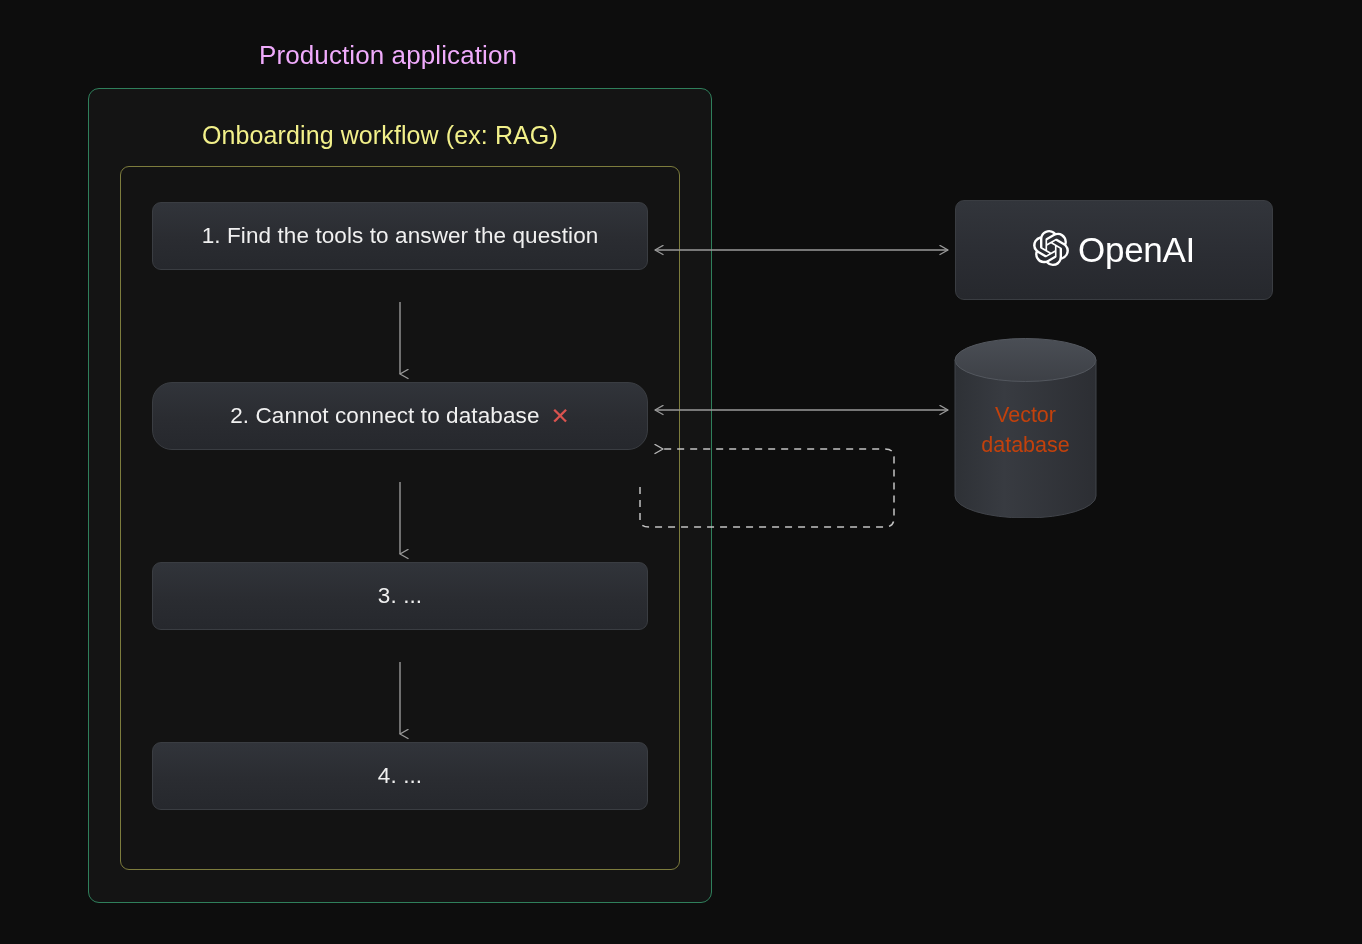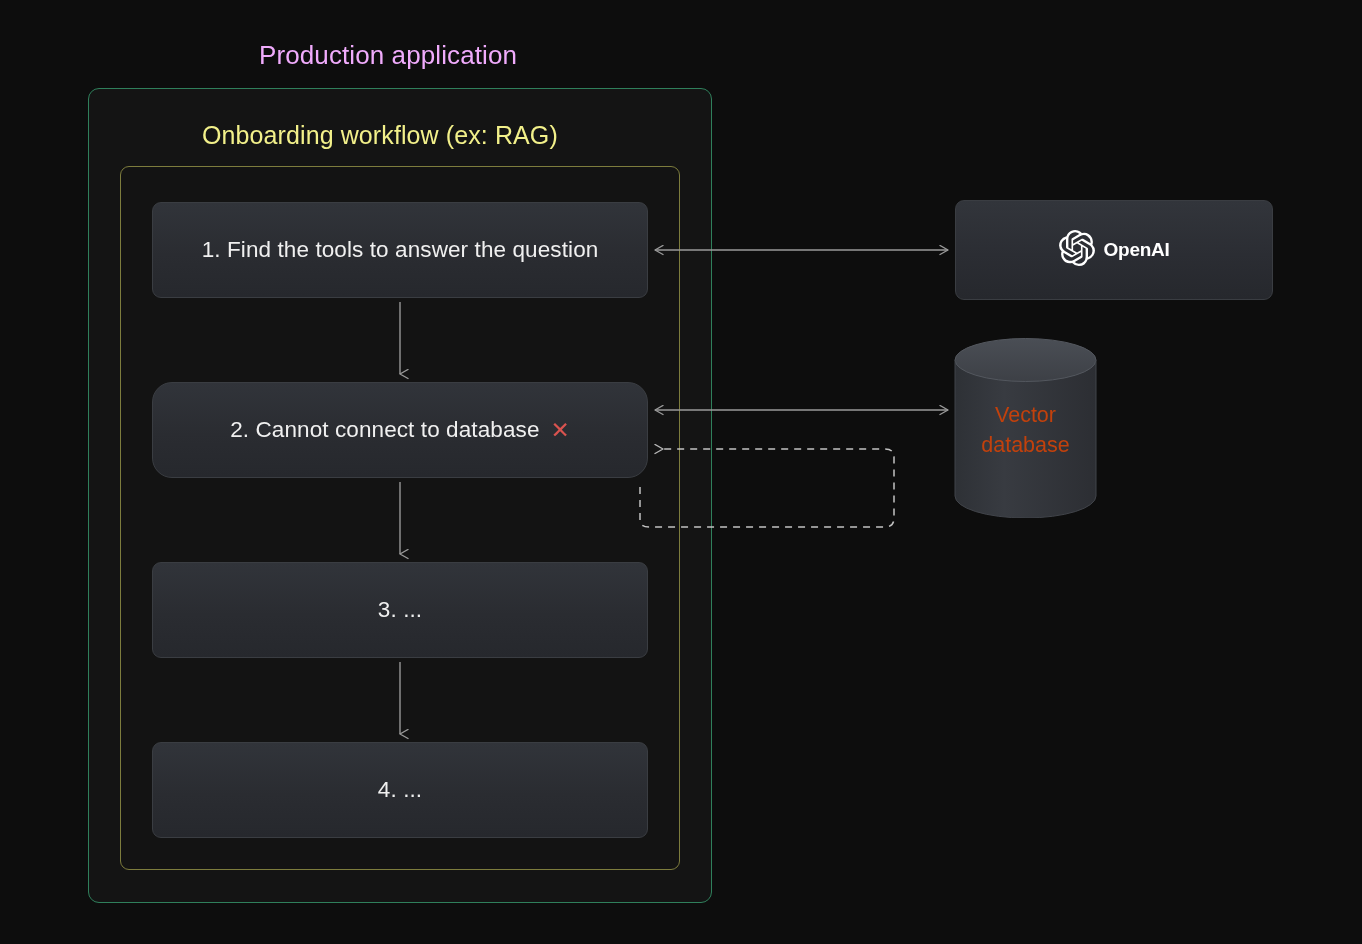--- a/index.html
+++ b/index.html
@@ -66,21 +66,21 @@
     border-radius: 9px;
     background: #131313;
     box-sizing: border-box;
   }
 
   
   .step {
     position: absolute;
     left: 152px;
     width: 496px;
-    height: 96px;
+    height: 68px;
     box-sizing: border-box;
     border: 1px solid #3a3d42;
     border-radius: 9px;
     background: linear-gradient(180deg, #31343a 0%, #2a2c31 55%, #26282d 100%);
     display: flex;
     align-items: center;
     justify-content: center;
     font-size: 22.5px;
     color: #f0f0f0;
     letter-spacing: 0.1px;
@@ -108,22 +108,22 @@
     box-sizing: border-box;
     border: 1px solid #3a3d42;
     border-radius: 9px;
     background: linear-gradient(180deg, #32353b 0%, #2b2d33 55%, #26282d 100%);
     display: flex;
     align-items: center;
     justify-content: center;
     gap: 9px;
   }
   .openai-word {
-    font-size: 19px;
-    font-weight: bold;
+    font-size: 35px;
+    font-weight: normal;
     color: #ffffff;
     letter-spacing: -0.3px;
   }
 
   
   .cyl {
     position: absolute;
     left: 953px;
     top: 338px;
     width: 145px;

